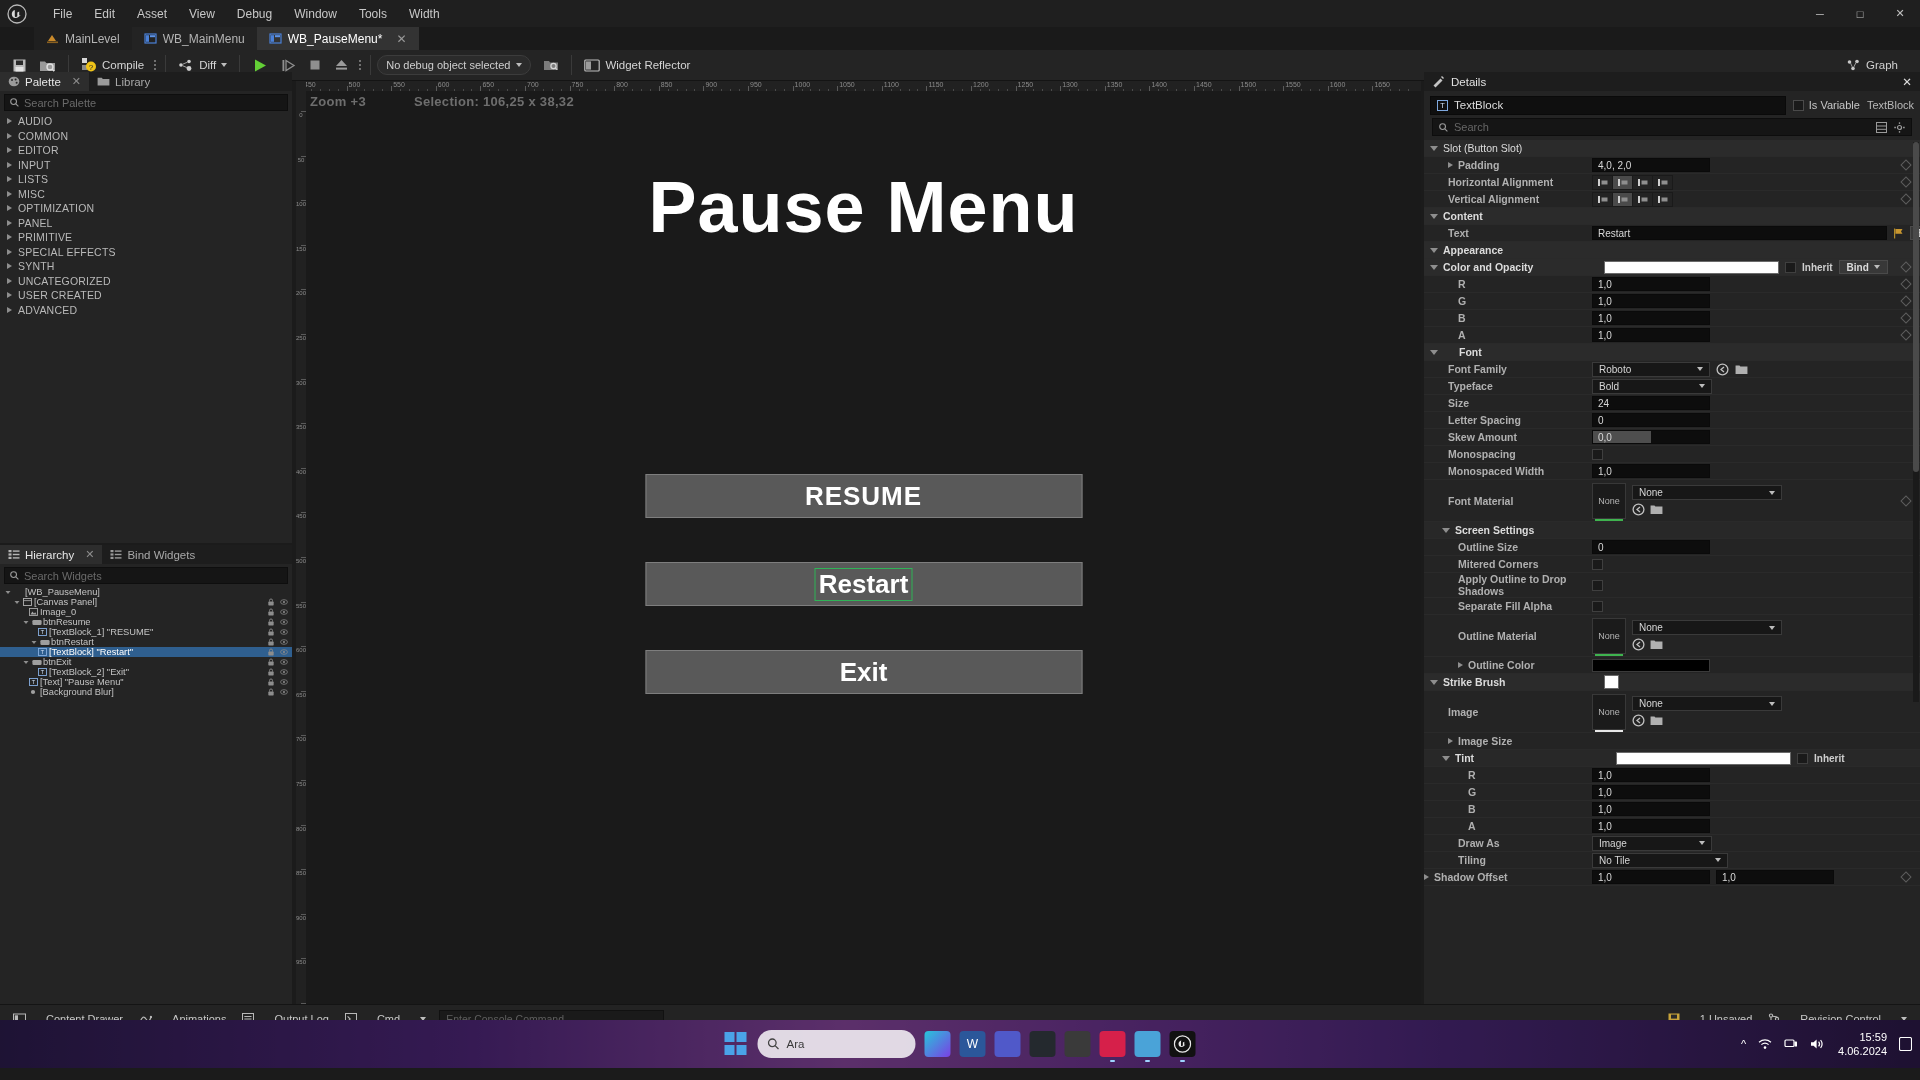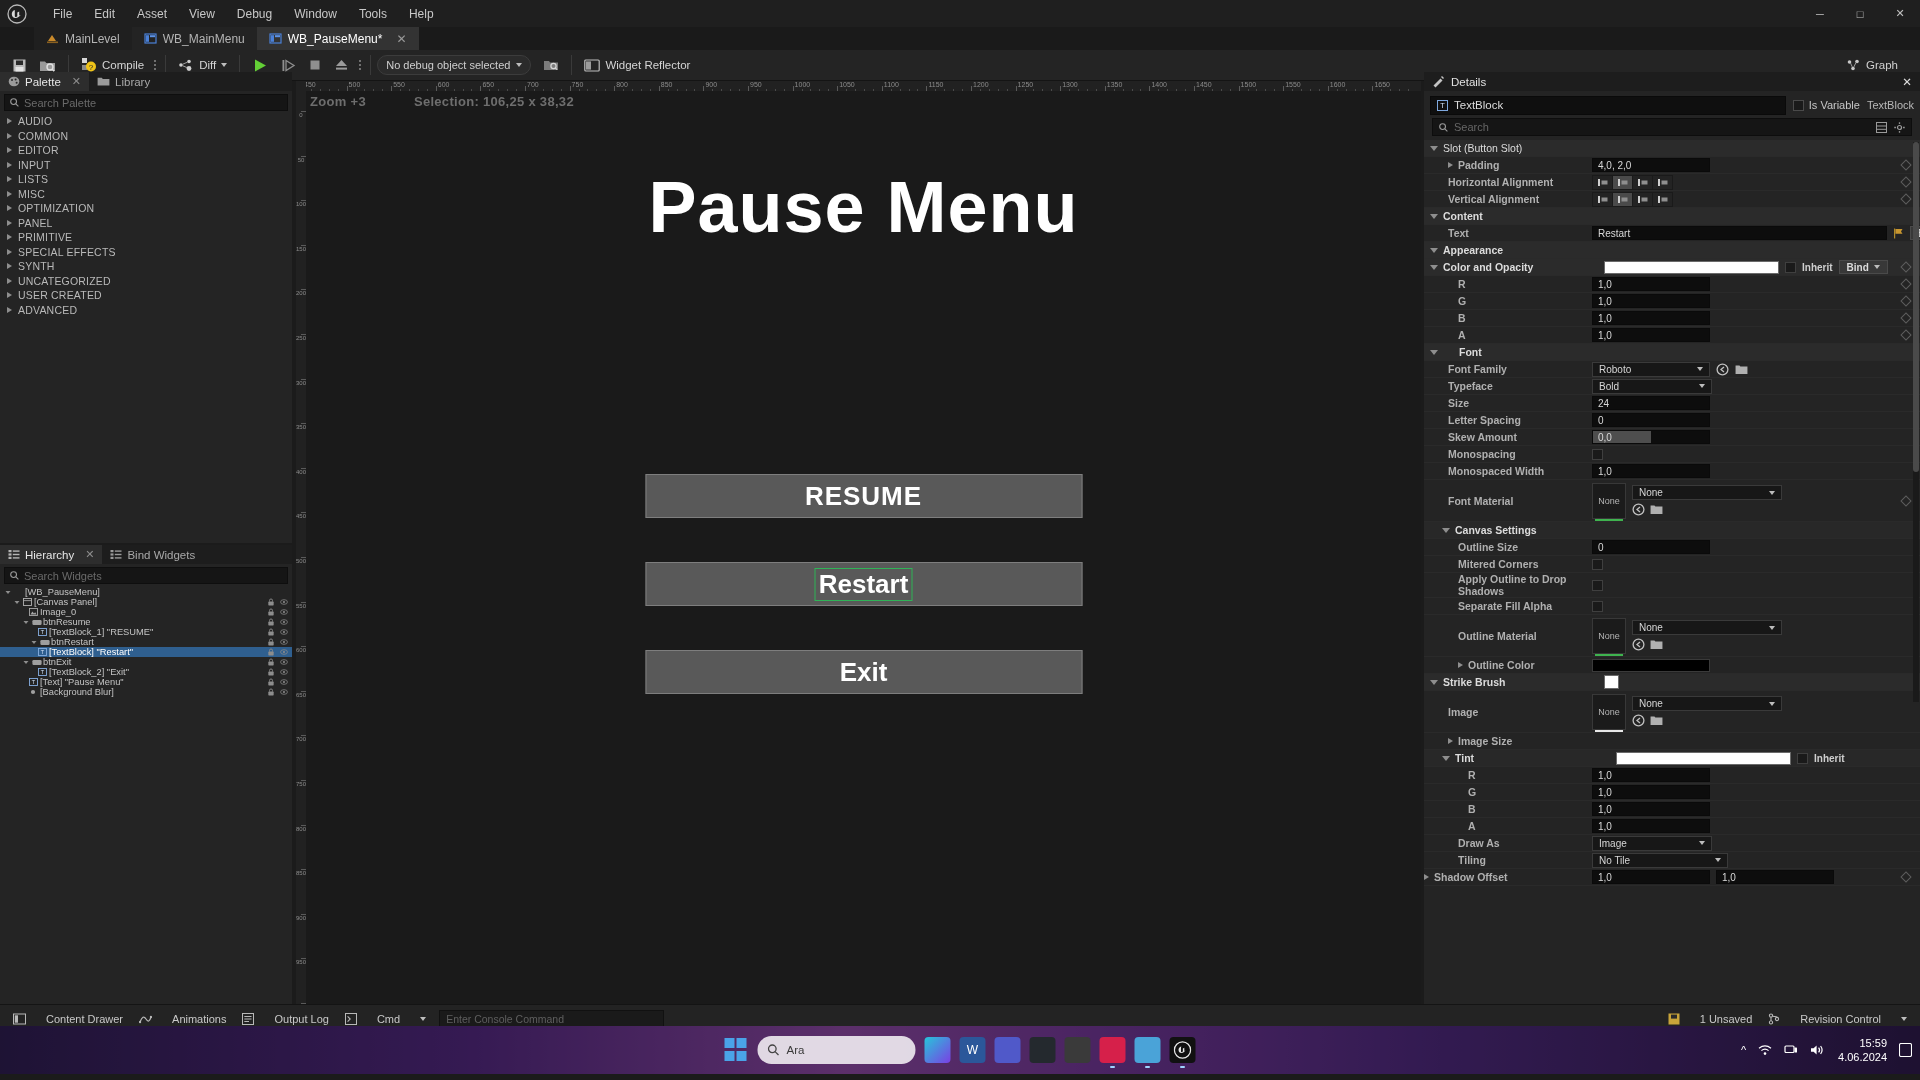--- a/index.html
+++ b/index.html
@@ -157,21 +157,21 @@
 
   
   .statusbar{ position:absolute; left:0; bottom:48px; width:1920px; height:28px; background:#232323;
      display:flex; align-items:center; gap:2px; padding:0 6px; border-top:1px solid #141414;}
   .sbtn{ height:20px; display:flex;align-items:center; gap:20px; padding:0 7px; font-size:11px;
      color:#c9c9c9; border-radius:2px;}
   .cmdinput{ width:225px; height:18px; background:#1a1a1a; border:1px solid #111; font-size:10.5px;
      color:#5f5f5f; display:flex; align-items:center; padding:0 6px; margin-left:4px;}
 
   
-  .taskbar{ position:absolute; left:0; bottom:6px; width:1920px; height:48px;
+  .taskbar{ position:absolute; left:0; bottom:12px; width:1920px; height:48px;
      background:linear-gradient(90deg,#2b1b4d 0%,#5d2a8f 24%,#b35ac4 44%,#8a3fb0 58%,#5a2d8e 74%,#2a1745 100%);}
   .taskbar:before{ content:""; position:absolute; inset:0; background:rgba(20,12,32,.55);}
   .tb-center{ position:absolute; left:50%; transform:translateX(-50%); bottom:0; height:48px;
      display:flex; align-items:center; gap:9px;}
   .start{ width:24px;height:24px; display:flex;flex-wrap:wrap; gap:2px;}
   .start i{ width:10px;height:10px;background:#4aa3e8; display:block;}
   .searchpill{ height:28px; width:158px; border-radius:14px; background:rgba(255,255,255,.82);
      display:flex; align-items:center; gap:7px; padding:0 10px; font-size:11.5px; color:#3a3a3a;}
   .tsk-ico{ width:26px;height:26px; border-radius:4px; display:flex;align-items:center;justify-content:center;
      font-size:12px; color:#fff; position:relative;}
@@ -193,21 +193,21 @@
         </svg>
   </div>
   <div class="menu">
     <div class="menu-item">File</div>
     <div class="menu-item">Edit</div>
     <div class="menu-item">Asset</div>
     <div class="menu-item">View</div>
     <div class="menu-item">Debug</div>
     <div class="menu-item">Window</div>
     <div class="menu-item">Tools</div>
-    <div class="menu-item">Help</div>
+    <div class="menu-item">Width</div>
   </div>
   <div class="win-ctl">
     <div class="win-btn">─</div>
     <div class="win-btn">□</div>
     <div class="win-btn close">✕</div>
   </div>
 </div>
 
 <div class="tabstrip">
   <div style="width:34px"></div>
@@ -1261,21 +1261,21 @@
                   <path d="M0.6 1.6h4.2l1 1.3h7.6v8H0.6z" fill="#b0b0b0"></path>
                 </svg>
               </span>
             </span>
             <span class="diamond"></span>
           </div>
         </div>
         <div class="grow ind1 ghdr sub">
           <div class="" style="display:flex;align-items:center;gap:5px;flex:0 0 168px;">
             <span class="tri open"></span>
-            <span class="glabel" style="color:#dcdcdc;font-weight:bold;">Canvas Settings</span>
+            <span class="glabel" style="color:#dcdcdc;font-weight:bold;">Screen Settings</span>
           </div>
           <div class="vcol"></div>
         </div>
         <div class="grow ind2">
           <div class="lcol" style="">
             <span class="glabel" style="">Outline Size</span>
           </div>
           <div class="vcol">
             <span class="field w-num">0</span>
           </div>

